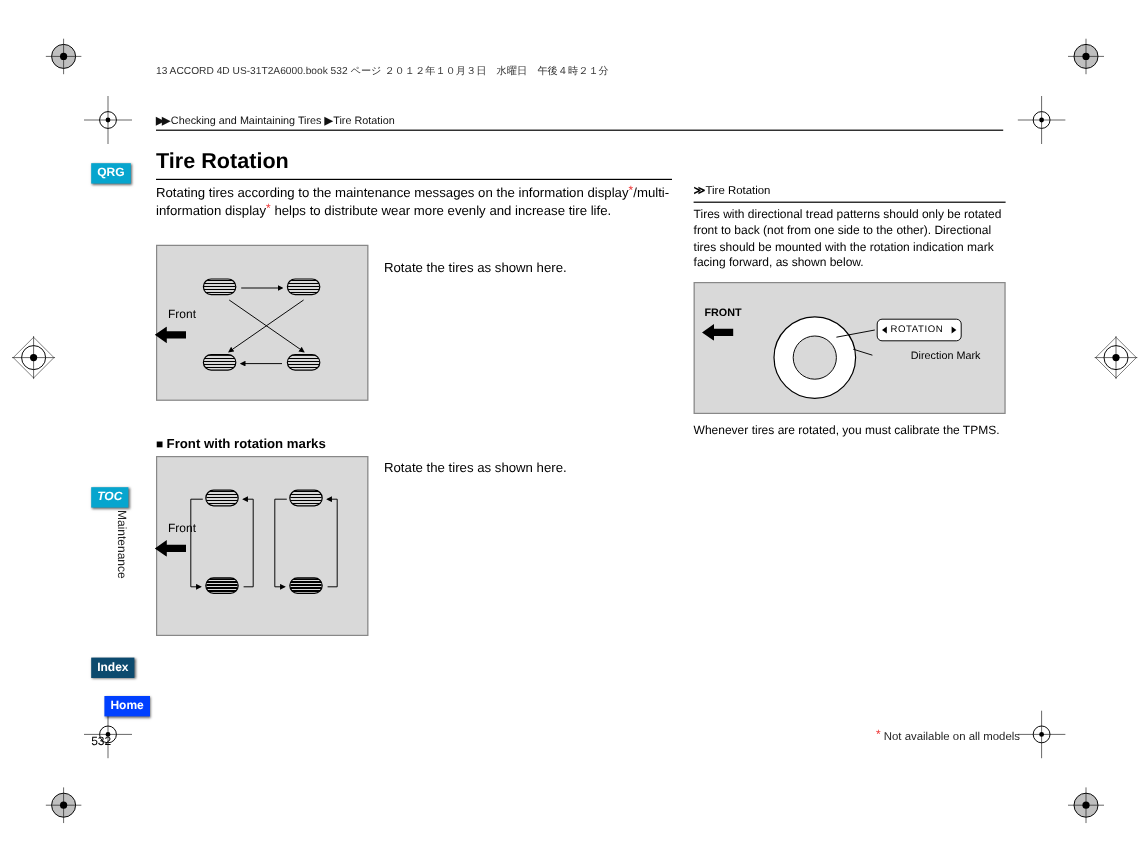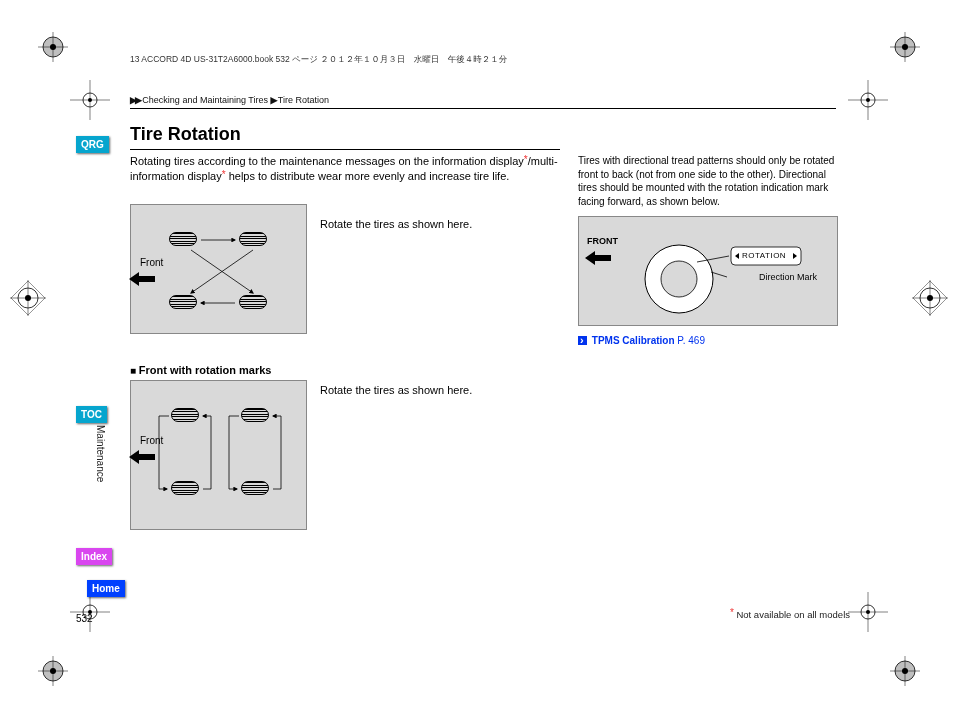--- a/index.html
+++ b/index.html
@@ -76,22 +76,22 @@
     display: inline-block;
     font-size: 10px;
     font-weight: bold;
     color: #fff;
     padding: 3px 5px;
     margin-bottom: 8px;
     cursor: pointer;
     box-shadow: 1px 1px 2px rgba(0,0,0,0.6);
   }
   .side-label.qrg  { background: #06a5ce; }
-  .side-label.toc  { background: #06a5ce; }
-  .side-label.idx  { background: #d946ef; }
+  .side-label.toc  { background: #06a5ce; font-style: italic; }
+  .side-label.idx  { background: #0c4a6e; }
   .side-label.home { background: #0040ff; margin-left: 11px; }
   .vertical-text {
     writing-mode: vertical-rl;
     font-size: 10px;
     color: #222;
     position: absolute;
     left: 95px;
     top: 425px;
   }
   .page-title {
@@ -396,20 +396,23 @@
     <div class="tire" style="left:110px; top:100px"></div>
     <div class="front-label" style="left:9px; top:54px">Front</div>
     <svg class="front-arrow" style="top:69px">
         <polygon points="0,7 10,0 10,4 26,4 26,10 10,10 10,14" fill="#000"></polygon>
       </svg>
   </div>
 </div>
 <div class="side-caption2">Rotate the tires as shown here.</div>
 
 <div class="right-col">
+  <div class="callout-head">
+    <span class="cy">≫</span><span>Tire Rotation</span>
+  </div>
   <div>Tires with directional tread patterns should only be rotated front to back (not from one side to the other). Directional tires should be mounted with the rotation indication mark facing forward, as shown below.</div>
   <div class="tire-box">
     <svg width="258" height="108" style="position:absolute;left:0;top:0">
       <circle cx="100" cy="62" r="34" fill="#fff" stroke="#000" stroke-width="1"></circle>
       <circle cx="100" cy="62" r="18" fill="#d9d9d9" stroke="#000" stroke-width="0.8"></circle>
 
       <rect x="152" y="30" width="70" height="18" rx="4" fill="#fff" stroke="#000" stroke-width="0.8"></rect>
       <line x1="150" y1="39" x2="118" y2="45" stroke="#000" stroke-width="0.8"></line>
       <polyline points="160,40 156,36 160,38 156,42" fill="none"></polyline>
       <polygon points="156,39 160,36 160,42" fill="#000"></polygon>
@@ -417,19 +420,17 @@
 
       <line x1="148" y1="60" x2="132" y2="55" stroke="#000" stroke-width="0.8"></line>
     </svg>
     <div class="dlabel" style="left:8px; top:18px; font-weight:bold;">FRONT</div>
     <svg style="position:absolute; left:6px; top:34px; width:28px; height:14px">
         <polygon points="0,7 10,0 10,4 26,4 26,10 10,10 10,14" fill="#000"></polygon>
       </svg>
     <div class="dlabel" style="left:163px; top:34px; font-size:8px; letter-spacing:0.5px;">ROTATION</div>
     <div class="dlabel" style="left:148px; top:54px;padding-left:32px;">Direction Mark</div>
   </div>
-  <div style="margin-top:4px">
-    <a class="tpms-link"><span class="sq"></span> <span>TPMS Calibration</span> <span class="pg">P. 469</span></a>
-  </div>
+  <div>Whenever tires are rotated, you must calibrate the TPMS.</div>
 </div>
 
 <div class="page-no">532</div>
 <div class="footnote"><span class="star">*</span><span> Not available on all models</span></div>
 
 </body></html>

